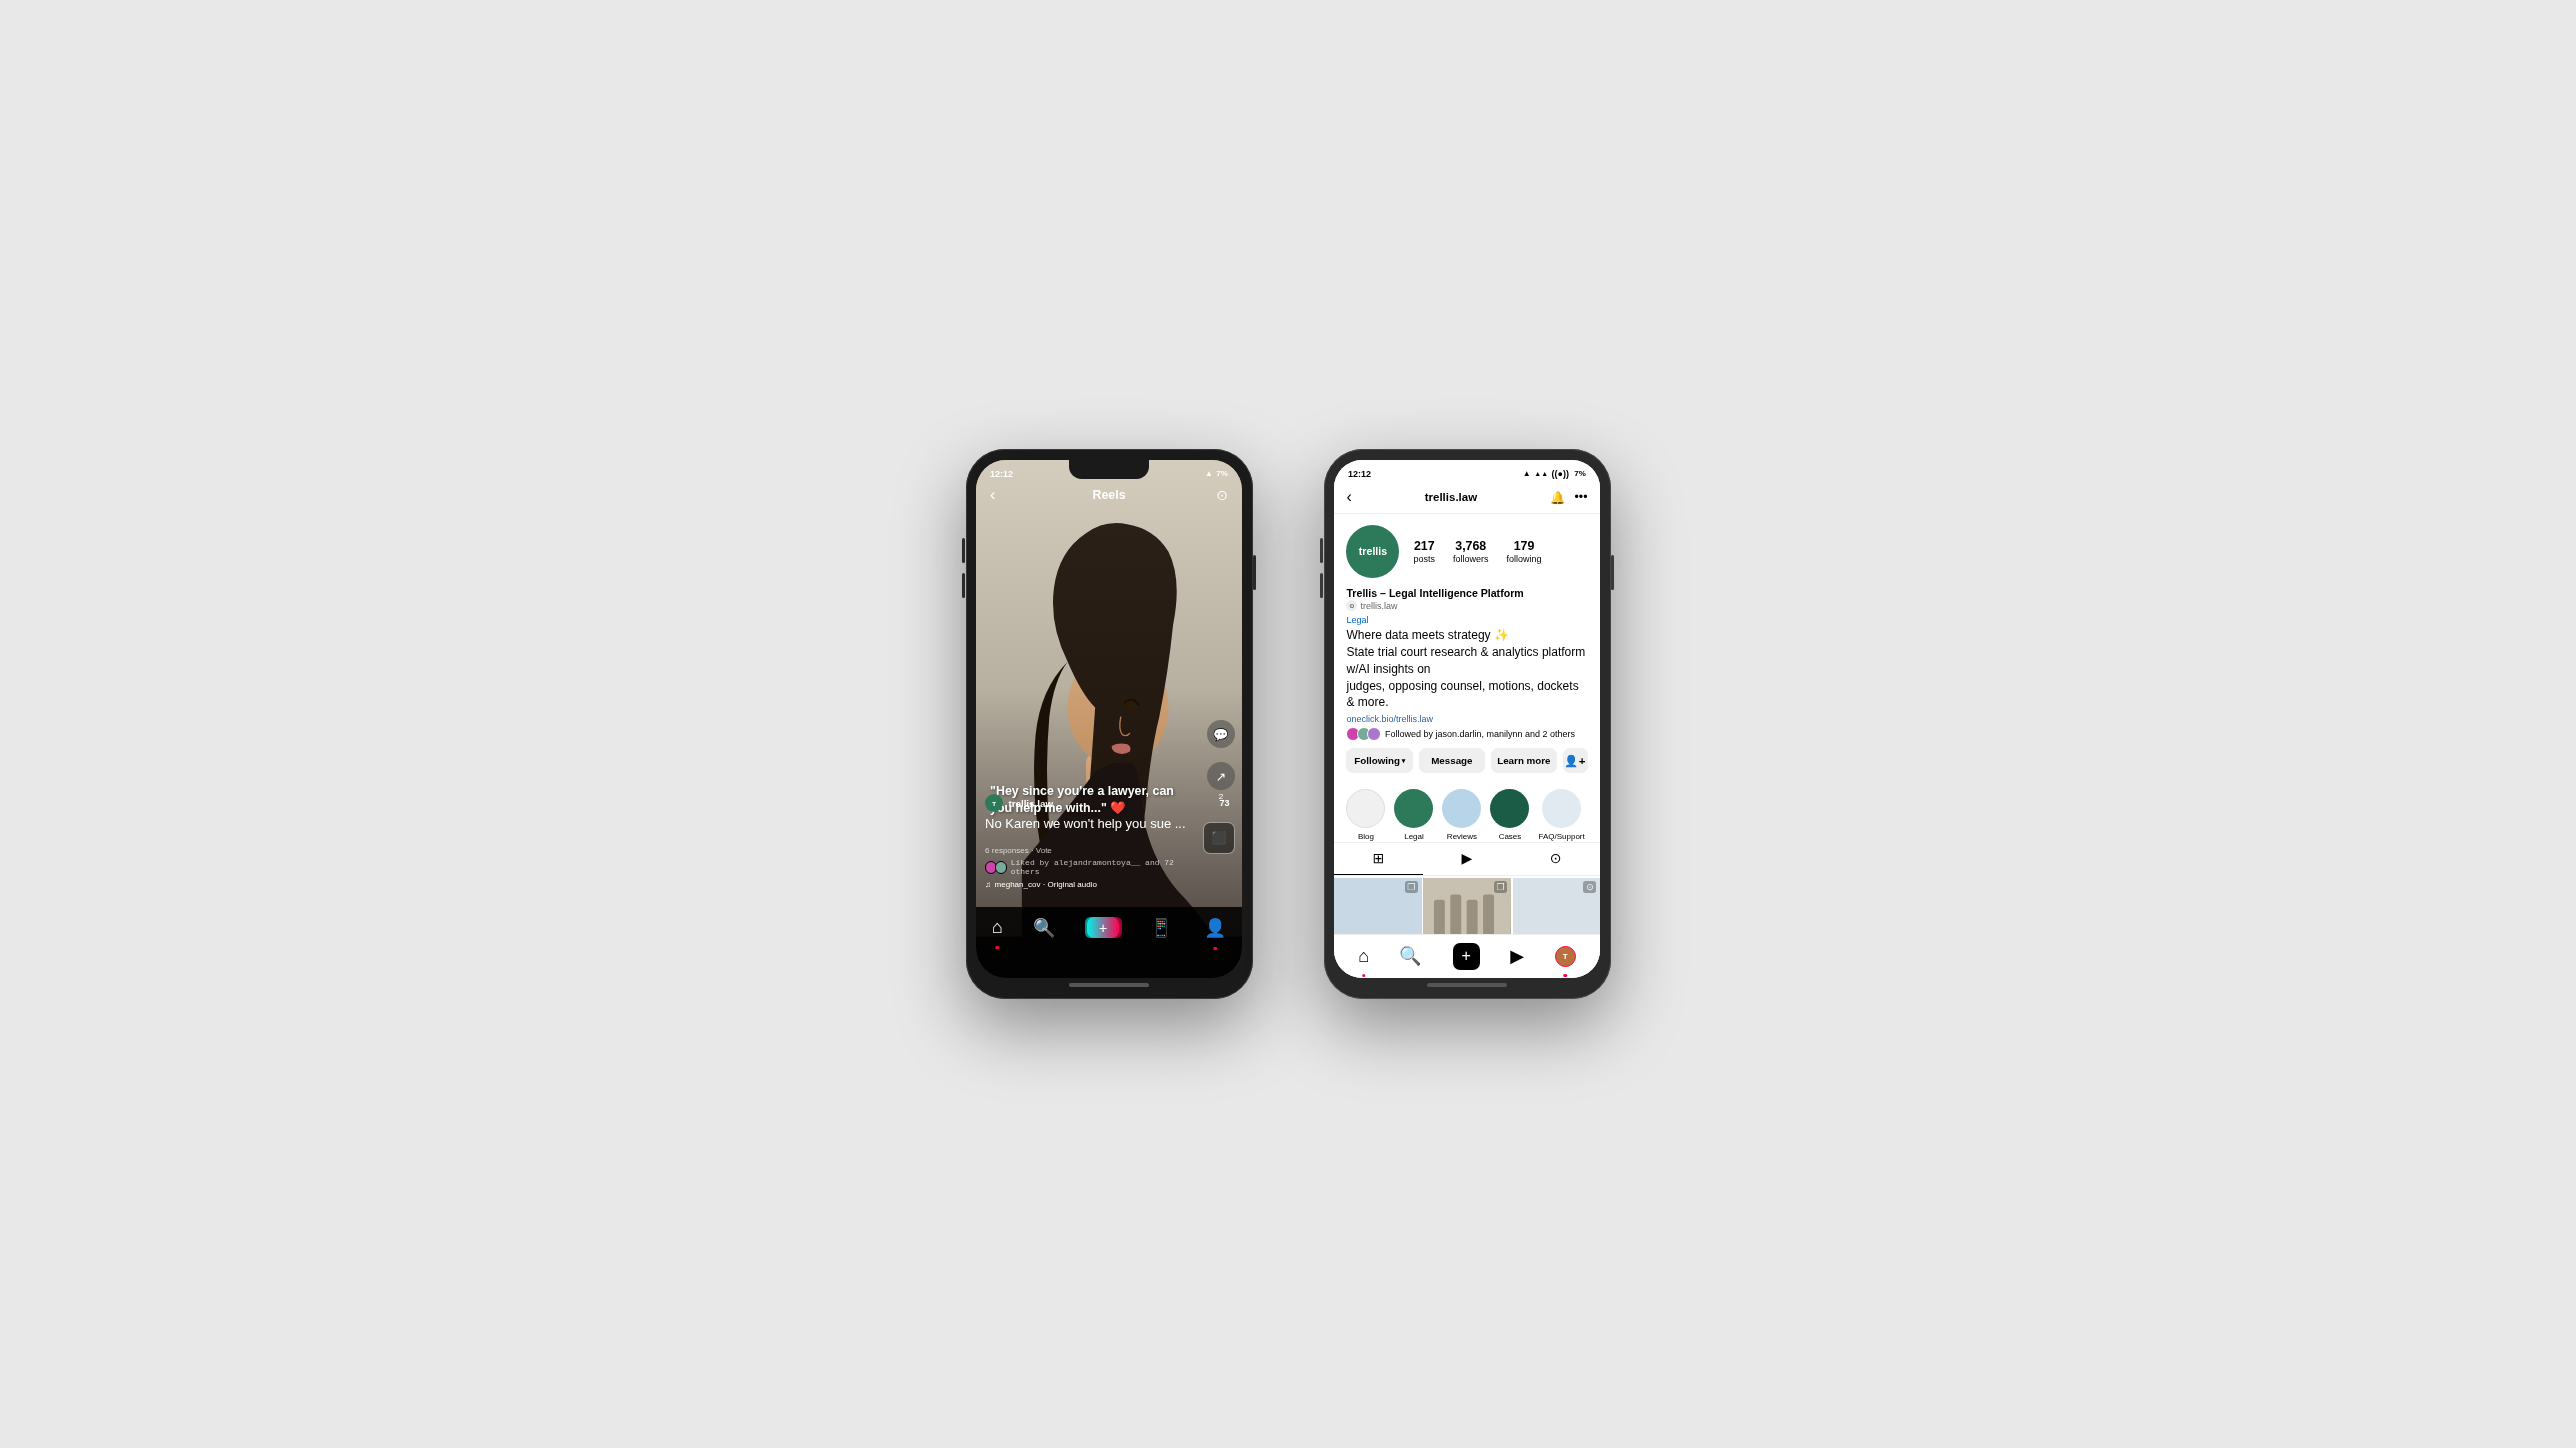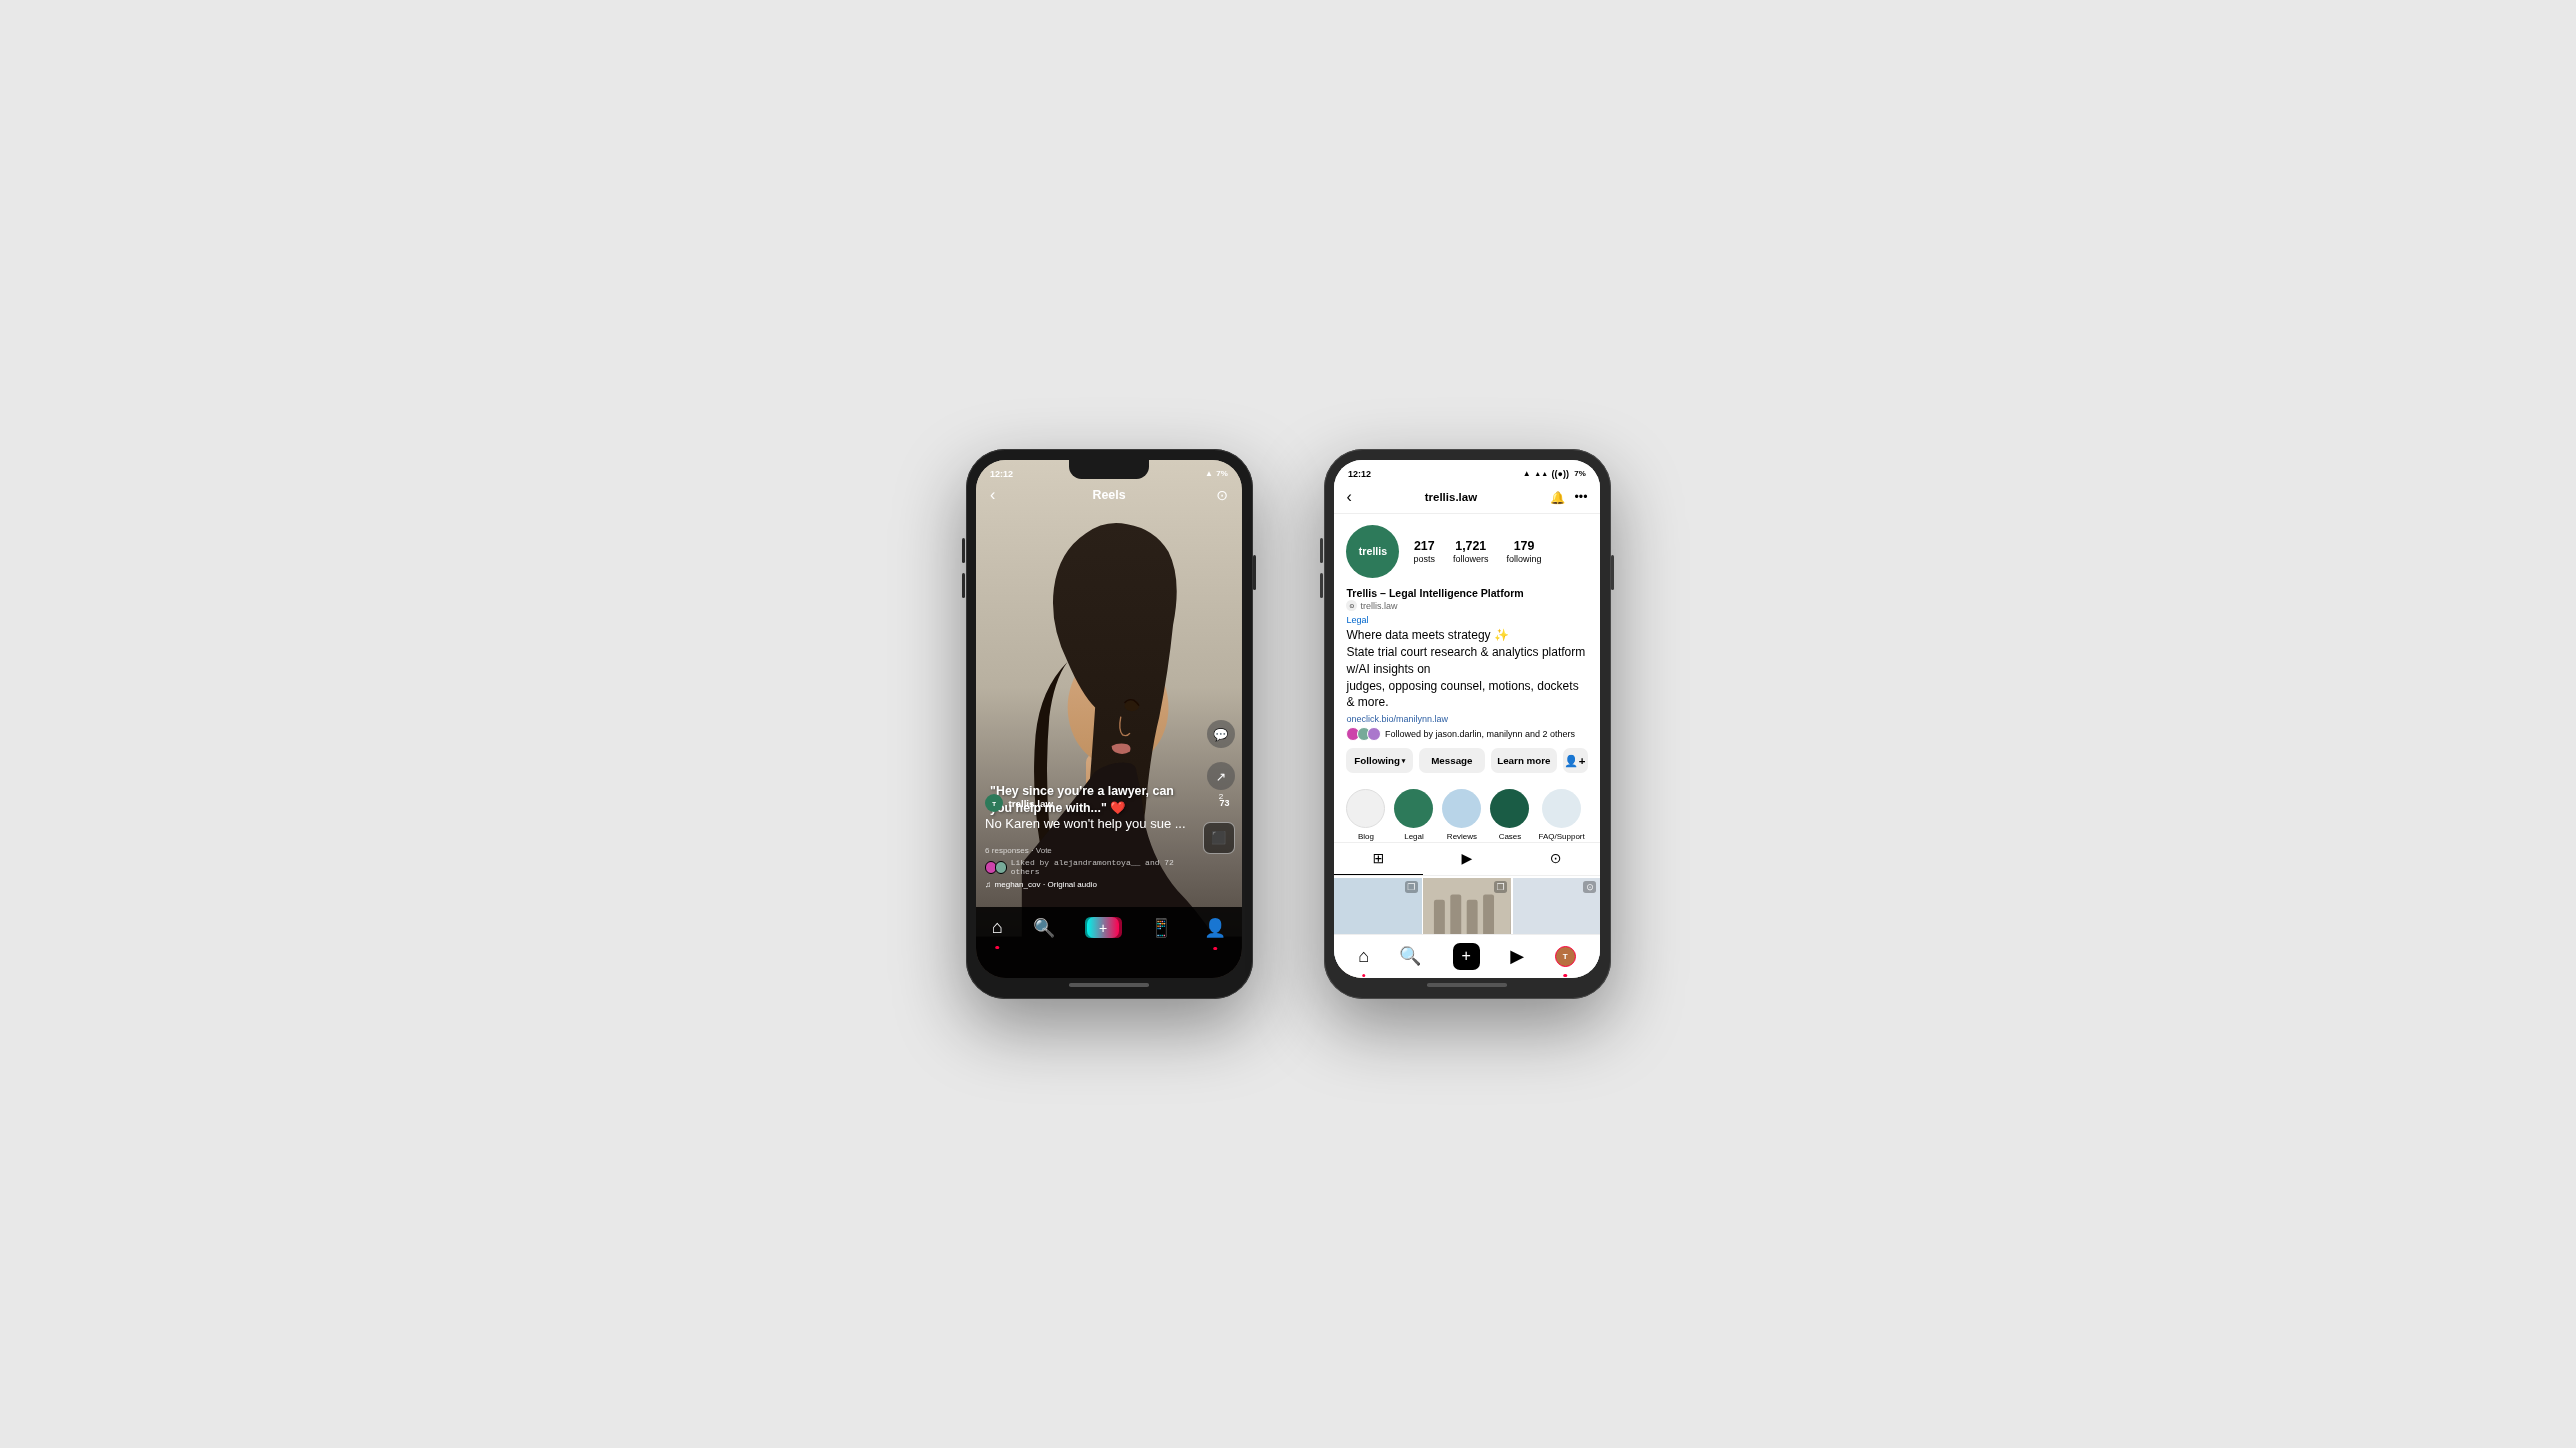--- a/index.html
+++ b/index.html
@@ -931,21 +931,21 @@
           <div class="ig-profile-top">
             <div class="ig-avatar">
               <span style="font-size:10.6px;font-weight:700;">trellis</span>
             </div>
             <div class="ig-stats">
               <div class="ig-stat">
                 <span class="ig-stat-num">217</span>
                 <span class="ig-stat-label">posts</span>
               </div>
               <div class="ig-stat">
-                <span class="ig-stat-num">1,721</span>
+                <span class="ig-stat-num">3,768</span>
                 <span class="ig-stat-label">followers</span>
               </div>
               <div class="ig-stat">
                 <span class="ig-stat-num">179</span>
                 <span class="ig-stat-label">following</span>
               </div>
             </div>
           </div>
 
           <div class="ig-profile-name">Trellis – Legal Intelligence Platform</div>
@@ -955,21 +955,21 @@
             <span class="ig-link-text">trellis.law</span>
           </div>
 
           <div class="ig-category">Legal</div>
 
           <div class="ig-bio">
             <span>Where data meets strategy ✨</span><br>
             <span>State trial court research &amp; analytics platform w/AI insights on</span><br>
             <span>judges, opposing counsel, motions, dockets &amp; more.</span>
           </div>
-          <div class="ig-bio-link">oneclick.bio/manilynn.law</div>
+          <div class="ig-bio-link">oneclick.bio/trellis.law</div>
 
           <div class="ig-followed-by">
             <div class="follow-avatars">
               <div class="follow-avatar"></div>
               <div class="follow-avatar"></div>
               <div class="follow-avatar"></div>
             </div>
             <span class="follow-text">Followed by jason.darlin, manilynn and 2 others</span>
           </div>
 

